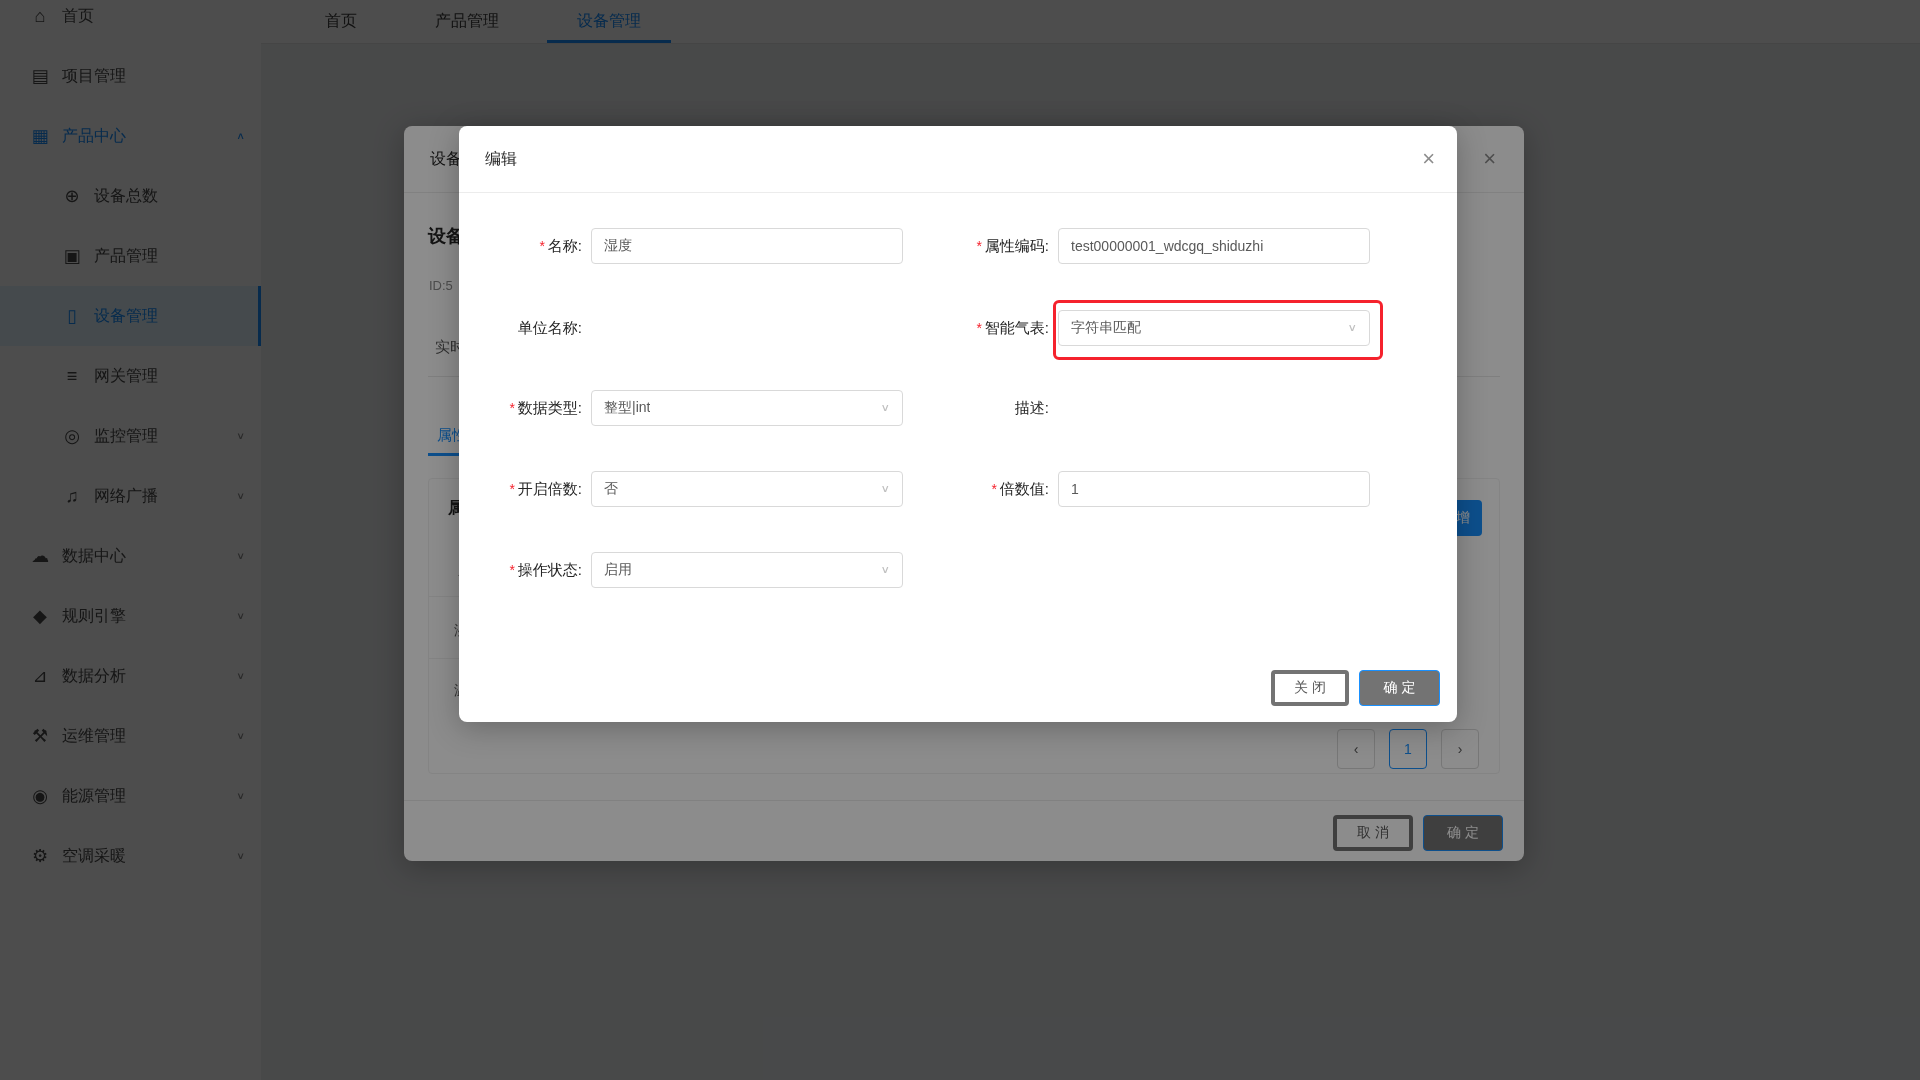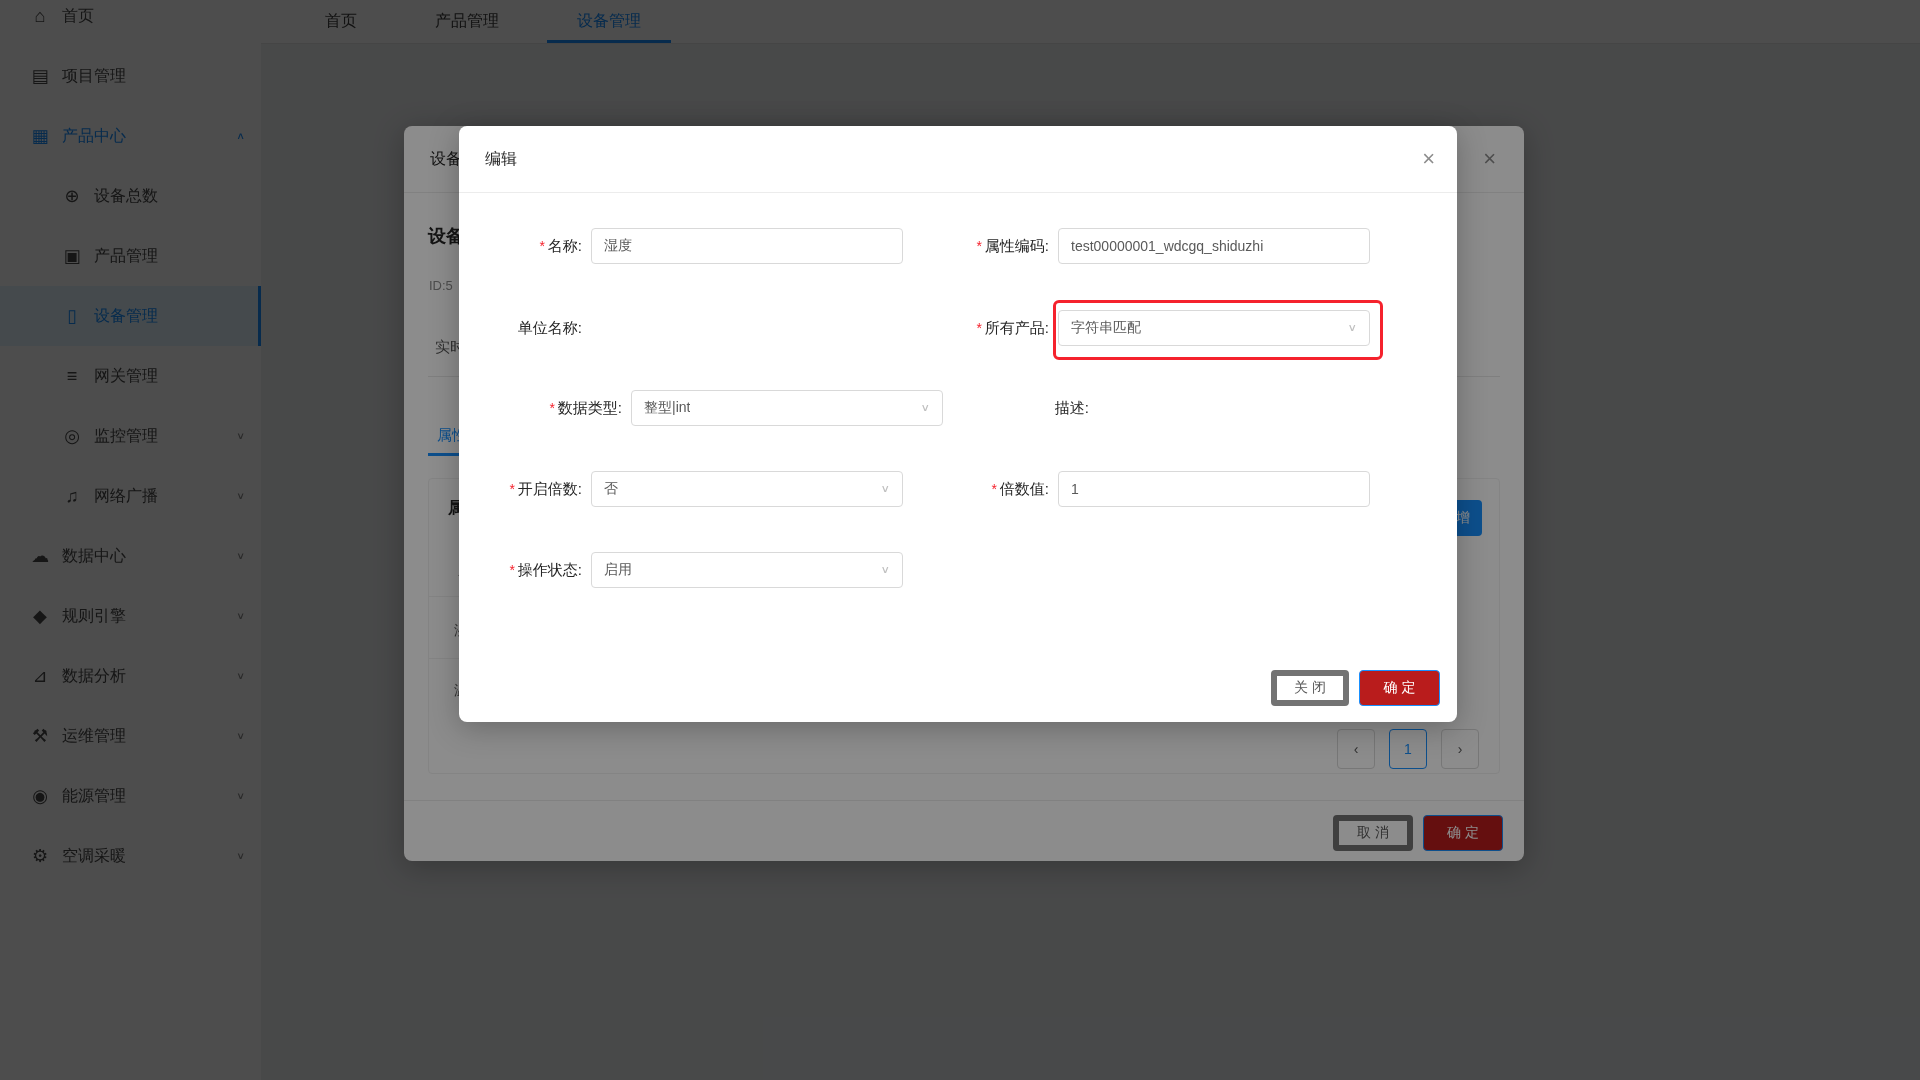--- a/index.html
+++ b/index.html
@@ -81,33 +81,33 @@
   .d-col-name { position:absolute; left:54px; top:438px; font-size:14px; color:#595959; }
   .d-line-h1 { position:absolute; left:25px; top:470px; width:400px; height:1px; background:#f0f0f0; }
   .d-row1 { position:absolute; left:50px; top:496px; font-size:14px; color:#595959; }
   .d-line-h2 { position:absolute; left:25px; top:532px; width:400px; height:1px; background:#f0f0f0; }
   .d-row2 { position:absolute; left:50px; top:556px; font-size:14px; color:#595959; }
   .d-add-btn { position:absolute; left:1026px; top:374px; width:52px; height:36px; }
   .d-pager { left:933px; top:603px; gap:14px; }
   .pg-sm { width:38px; height:40px; }
   .d-footer-line { position:absolute; left:0; top:674px; width:100%; height:1px; background:#ececec; }
   .btn { height:36px; border-radius:4px; font-size:14px; display:flex; align-items:center; justify-content:center; cursor:pointer; font-family:inherit; }
-  .btn-default { border:6px solid #737373; background:#fff; color:#595959; }
-  .btn-primary { background:#b91c1c; border:1px solid #1890ff; color:#fff; }
+  .btn-default { border:4px solid #737373; background:#fff; color:#595959; }
+  .btn-primary { background:#737373; border:1px solid #1890ff; color:#fff; }
   .d-cancel { position:absolute; left:929px; top:689px; width:80px; }
   .d-ok { position:absolute; left:1019px; top:689px; width:80px; }
 
   .modal-edit { left:459px; top:126px; width:998px; height:596px; z-index:40; }
   .modal-edit .m-close { right:22px; }
   .fi { position:absolute; display:flex; align-items:center; height:36px; }
   .fi:nth-of-type(odd) { left:1px; }
   .fi:nth-of-type(even) { left:468px; }
   .fi:nth-of-type(1), .fi:nth-of-type(2) { top:102px; }
   .fi:nth-of-type(3), .fi:nth-of-type(4) { top:184px; }
-  .fi:nth-of-type(5), .fi:nth-of-type(6) { top:264px;padding-left:40px; }
+  .fi:nth-of-type(5), .fi:nth-of-type(6) { top:264px; }
   .fi:nth-of-type(7), .fi:nth-of-type(8) { top:345px; }
   .fi:nth-of-type(9) { top:426px;border-radius:6px; }
   .fi .lb { flex:0 0 131px; text-align:right; font-size:15px; color:#262626; padding-right:9px; white-space:nowrap; }
   .req-star { display:none; color:#f5222d; margin-right:3px; font-size:14px; }
   .fi.req .req-star { display:inline; }
   .fi .box { width:312px; height:36px; border:1px solid #d9d9d9; border-radius:4px; background:#fff; display:flex; align-items:center; padding:0 26px 0 12px; position:relative; cursor:text; }
   .fi.sel .box { cursor:pointer; }
   .box .val { font-size:14px; color:#595959; white-space:nowrap; overflow:hidden; }
   .box .arr { display:none; position:absolute; right:12px; top:50%; transform:translateY(-54%) scaleY(.8); color:#bfbfbf; font-size:13px; }
   .fi.sel .box .arr { display:block; }
@@ -596,21 +596,21 @@
           <span class="val">test00000001_wdcgq_shiduzhi</span>
 
         </div>
       </div>
 
       <div class="fi">
         <span class="lb"><span>单位名称:</span></span>
       </div>
 
       <div class="fi req sel">
-        <span class="lb"><span class="req-star">*</span><span>所有产品:</span></span>
+        <span class="lb"><span class="req-star">*</span><span>智能气表:</span></span>
         <div class="box">
           <span class="val">字符串匹配</span>
           <span class="arr">∨</span>
         </div>
       </div>
 
       <div class="fi req sel">
         <span class="lb"><span class="req-star">*</span><span>数据类型:</span></span>
         <div class="box">
           <span class="val">整型|int</span>

